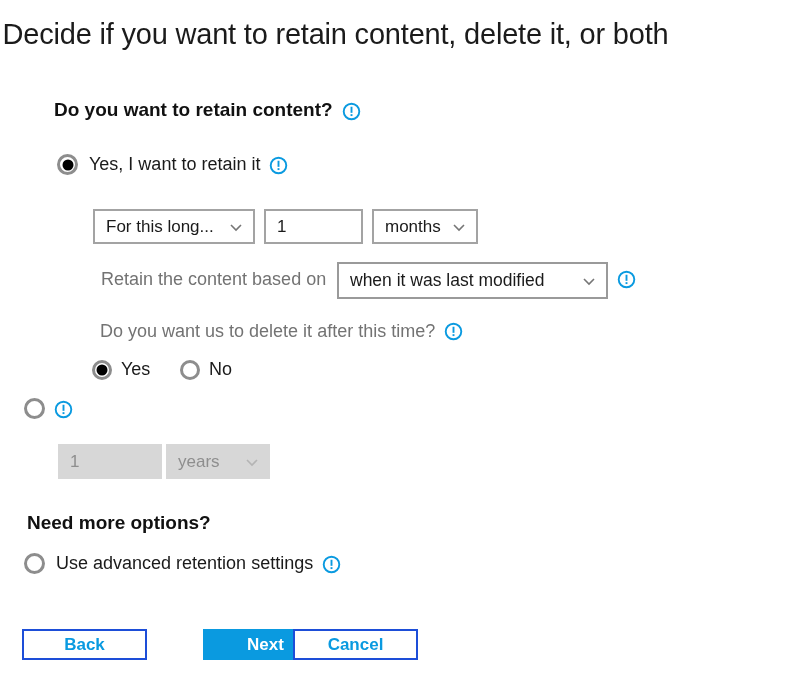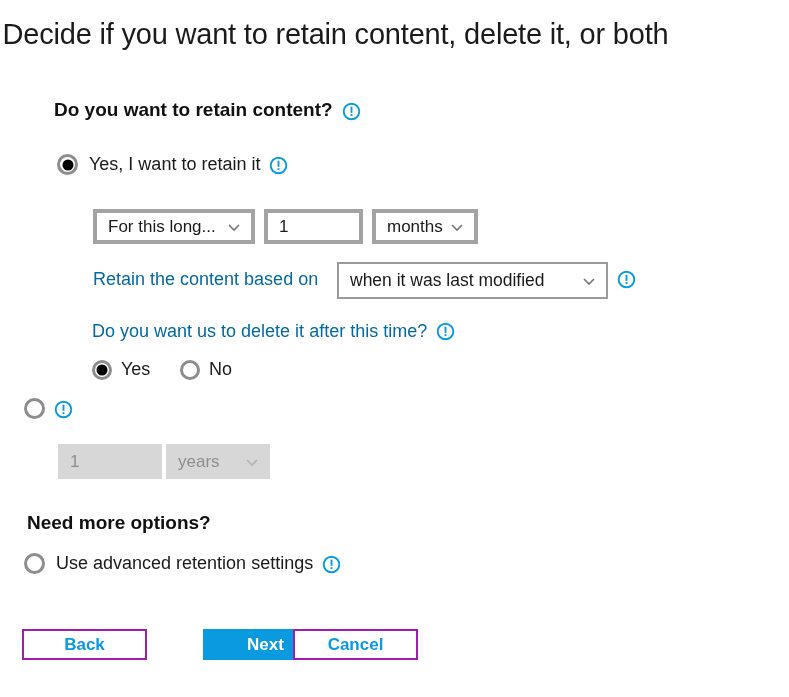--- a/index.html
+++ b/index.html
@@ -98,21 +98,21 @@
   #opt-advanced { left: 24px; top: 553px; }
 
   #delete-yes { left: 92px; top: 359px; }
   #delete-no  { left: 180px; top: 359px; }
   #delete-yes .radio, #delete-no .radio { width: 20px; height: 20px; }
   #delete-yes .radio-label, #delete-no .radio-label { font-size: 18px; margin-left: 9px; }
 
   
   .ctrl {
     position: absolute;
-    border: 4px solid #a3a3a3;
+    border: 2px solid #a3a3a3;
     background: #ffffff;
     height: 35px;
     display: flex;
     align-items: center;
     font-size: 17px;
     color: #1a1a1a;
     cursor: pointer;
   }
   .ctrl .ctrl-text {
     padding-left: 11px;
@@ -136,22 +136,23 @@
   #select-based-on {
     left: 337px; top: 262px; width: 271px; height: 37px;
     border: 2px solid #9a9a9a;
   }
   #select-based-on .ctrl-text { font-size: 17.5px; }
 
   
   .inline-label {
     position: absolute;
     font-size: 18px;
-    color: #0369a1;
-    white-space: nowrap;
+    color: #737373;
+    white-space: nowrap;
+    margin-left: 8px;
   }
   #label-based-on { left: 93px; top: 269px; }
   #label-delete-after {
     left: 92px; top: 321px;
     display: flex; align-items: flex-start;
   }
   #icon-based-on {
     position: absolute;
     left: 617px; top: 270px;
     margin-left: 0;
@@ -171,21 +172,21 @@
   
   .btn {
     position: absolute;
     height: 31px;
     display: flex;
     align-items: center;
     justify-content: center;
     font-size: 17px;
     font-weight: bold;
     cursor: pointer;
-    border: 2px solid #a21caf;
+    border: 2px solid #1d4ed8;
     background: #ffffff;
     color: #0a9ae0;
     top: 629px;
   }
   .btn.primary {
     background: #0a9ae0;
     color: #ffffff;
     border-color: #0a9ae0;
     margin-left: 45px;
   }

